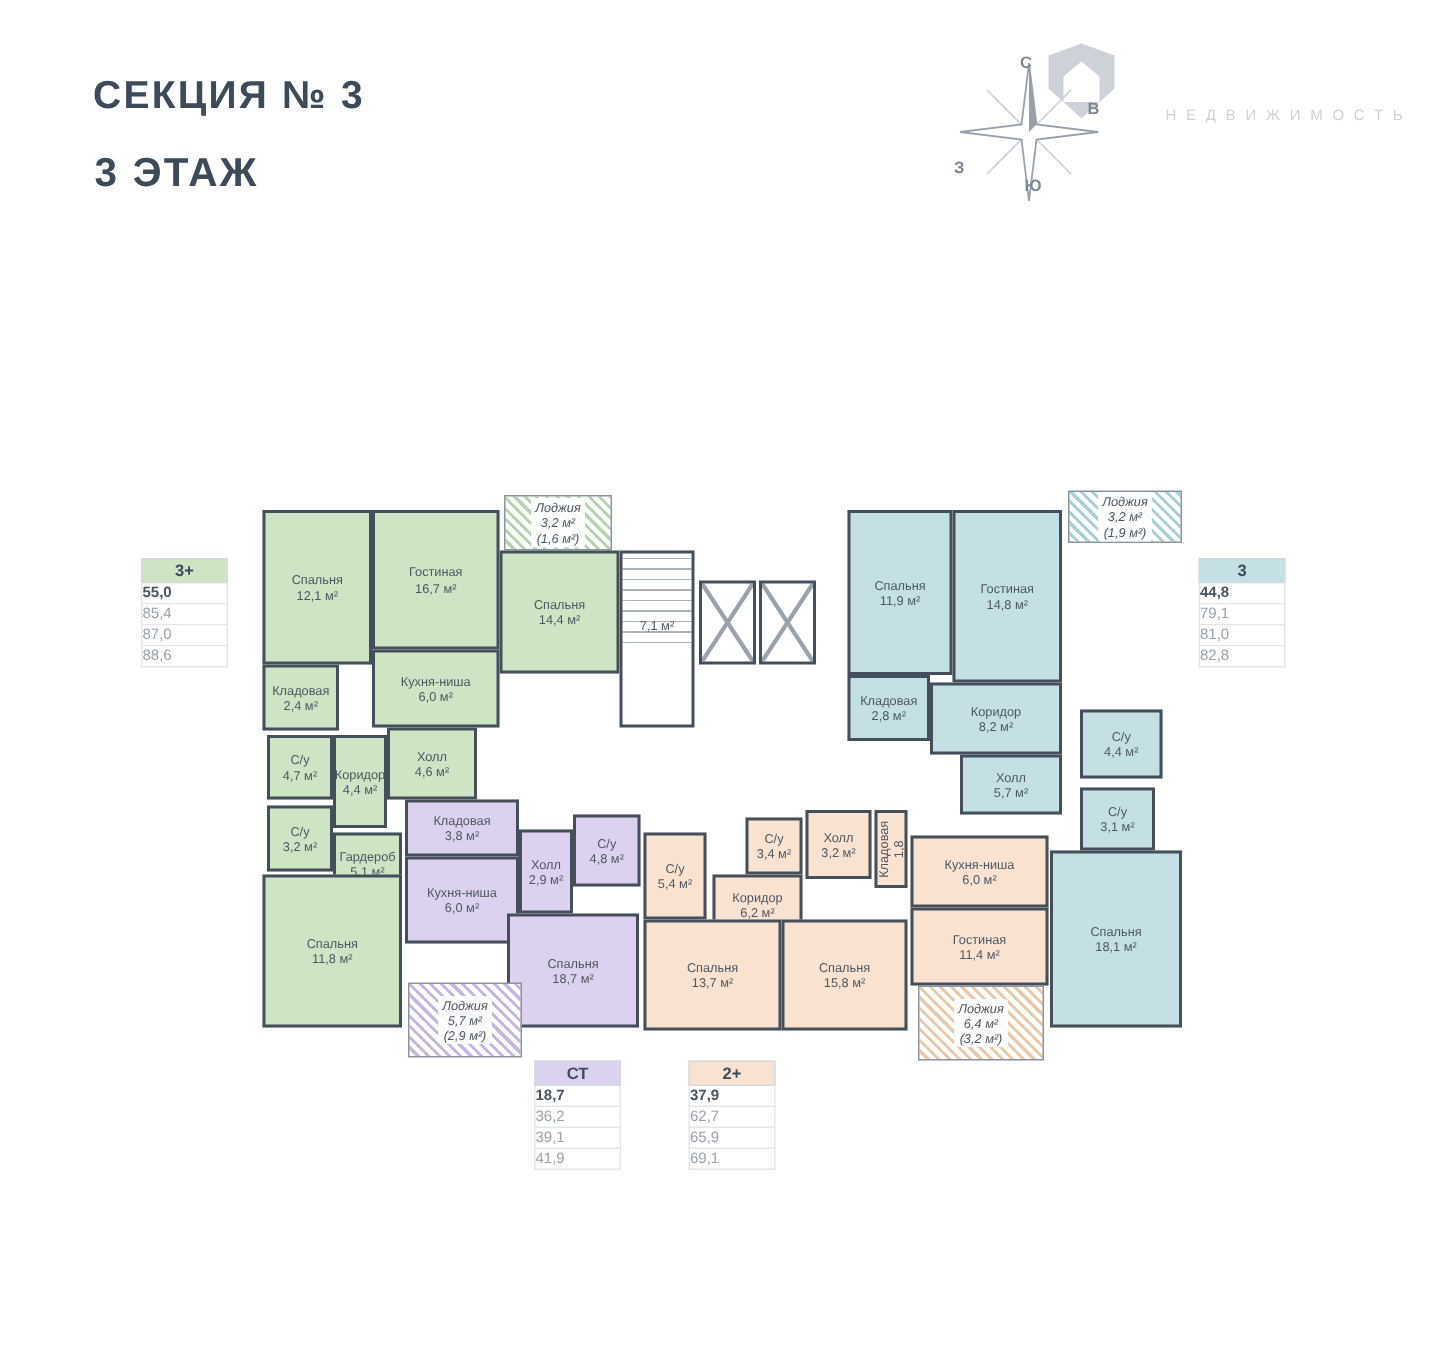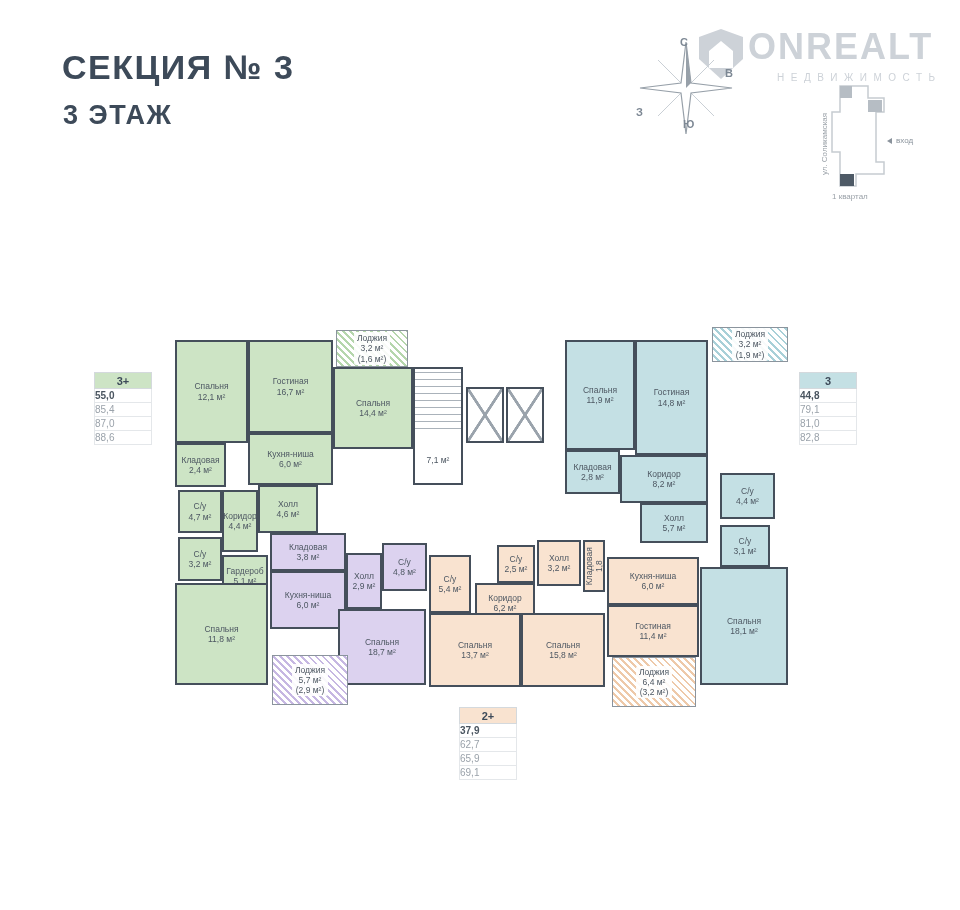--- a/index.html
+++ b/index.html
@@ -1,20 +1,20 @@
 <!DOCTYPE html>
 <html><head>
 <meta charset="utf-8">
 <style>
   html,body{margin:0;padding:0;background:#fff;}
   .canvas{position:relative;width:960px;height:910px;background:#ffffff;overflow:hidden;
           font-family:"Liberation Sans",sans-serif;}
 
   
-  .title{position:absolute;left:62px;top:48px;font-size:34px;font-weight:bold;
+  .title{position:absolute;left:62px;top:48px;font-size:26px;font-weight:bold;
          color:#3d4a59;letter-spacing:1.5px;}
   .subtitle{position:absolute;left:63px;top:100px;font-size:27px;font-weight:bold;
          color:#3d4a59;letter-spacing:1.5px;}
 
   
   .logo-icon{position:absolute;left:698px;top:28px;}
   .logo-text{position:absolute;left:748px;top:26px;font-size:36px;font-weight:bold;
          color:#cdd2d8;letter-spacing:2px;}
   .logo-tagline{position:absolute;left:777px;top:72px;font-size:10px;color:#cdd2d8;
          letter-spacing:6.5px;}
@@ -47,23 +47,23 @@
   .apt-peach{background:#f9e3d0;}
   .rlabel{display:flex;flex-direction:column;align-items:center;line-height:1.2;}
   .rname,.rarea{font-size:8.5px;color:#4d5762;white-space:nowrap;}
   .vertical .rlabel{transform:rotate(-90deg);}
 
   .kind-loggia{border:1.5px solid #8b949d;}
   .kind-loggia.apt-green{background:repeating-linear-gradient(45deg,#ffffff 0 3px,#b5d6ac 3px 5px);}
   .kind-loggia.apt-blue{background:repeating-linear-gradient(45deg,#ffffff 0 3px,#a8d0d8 3px 5px);}
   .kind-loggia.apt-purple{background:repeating-linear-gradient(45deg,#ffffff 0 3px,#c6b7e2 3px 5px);}
   .kind-loggia.apt-peach{background:repeating-linear-gradient(45deg,#ffffff 0 3px,#eec9a9 3px 5px);}
-  .kind-loggia .rlabel{background:rgba(255,255,255,.9);padding:1px 3px;border-radius:2px;}
-
-  .kind-stairs{background-color:#fff;flex-direction:column;justify-content:flex-end;padding-bottom:18px;
+  .kind-loggia .rlabel{background:rgba(255,255,255,.9);padding:1px 3px;border-radius:2px;font-style:italic;}
+
+  .kind-stairs{background-color:#fff;flex-direction:column;justify-content:center;padding-bottom:18px;
         background-image:repeating-linear-gradient(to bottom,#aab2ba 0 1px,transparent 1px 7px);
         background-size:100% 62px;background-repeat:no-repeat;background-position:0 3px;}
   .kind-elevator{background-color:#fff;
         background-image:linear-gradient(to top right,transparent 47%,#9aa3ac 48% 52%,transparent 53%),
                          linear-gradient(to bottom right,transparent 47%,#9aa3ac 48% 52%,transparent 53%);}
   .kind-corridor{border:none;background:none;}
 
   
   .legend{position:absolute;width:58px;}
   .legend-0{left:94px;top:372px;}
@@ -83,47 +83,34 @@
 
   <div class="title">СЕКЦИЯ № 3</div>
   <div class="subtitle">3 ЭТАЖ</div>
 
   <div class="logo-icon">
     <svg width="46" height="52" viewBox="0 0 46 52">
       <path d="M23,1 L45,9 L45,31 L23,51 L1,31 L1,9 Z" fill="#cdd2d8"></path>
       <path d="M23,13 L35,23 L35,40 L11,40 L11,23 Z" fill="#ffffff"></path>
     </svg>
   </div>
-  <div class="logo-text">ONREALT</div>
   <div class="logo-tagline">НЕДВИЖИМОСТЬ</div>
 
   <div class="compass">
     <svg width="115" height="102" viewBox="0 0 115 102">
       <path d="M30,24 L86,80 M86,24 L30,80" stroke="#c9cfd5" stroke-width="1" fill="none"></path>
       <path d="M58,6 L63,47 L104,52 L63,57 L58,98 L53,57 L12,52 L53,47 Z" fill="#ffffff" stroke="#97a0a9" stroke-width="1.2"></path>
       <path d="M58,6 L63,47 L58,52 Z" fill="#97a0a9"></path>
     </svg>
     <span class="dir dir-n">С</span>
     <span class="dir dir-e">В</span>
     <span class="dir dir-s">Ю</span>
     <span class="dir dir-w">З</span>
   </div>
 
-  <div class="siteplan">
-    <svg width="145" height="130" viewBox="0 0 145 130">
-      <path d="M32,6 h28 v12 h16 v14 h-8 v50 h8 v12 h-28 v12 h-16 v-34 h-8 v-40 h8 z" stroke="#c6ccd1" stroke-width="1.5" fill="none"></path>
-      <rect x="32" y="6" width="12" height="12" fill="#b6bdc4"></rect>
-      <rect x="60" y="20" width="14" height="12" fill="#b6bdc4"></rect>
-      <rect x="32" y="94" width="14" height="12" fill="#4e5a66"></rect>
-    </svg>
-    <div class="street-label">ул. Соликамская</div>
-    <span class="entrance-arrow"></span>
-    <span class="entrance-label">вход</span>
-    <span class="district-label">1 квартал</span>
-  </div>
 
   <div class="plan">
       <div class="room apt-green kind-room" style="left: 5px; top: 15px; width: 73px; height: 103px;">
         <div class="rlabel">
           <div class="rname">Спальня</div>
           <div class="rarea">12,1 м²</div>
         </div>
       </div>
       <div class="room apt-green kind-room" style="left: 78px; top: 15px; width: 85px; height: 93px;">
         <div class="rlabel">
@@ -293,21 +280,21 @@
       </div>
       <div class="room apt-peach kind-room" style="left: 259px; top: 230px; width: 42px; height: 58px;">
         <div class="rlabel">
           <div class="rname">С/у</div>
           <div class="rarea">5,4 м²</div>
         </div>
       </div>
       <div class="room apt-peach kind-room" style="left: 327px; top: 220px; width: 38px; height: 38px;">
         <div class="rlabel">
           <div class="rname">С/у</div>
-          <div class="rarea">2,5 м²</div>
+          <div class="rarea">3,4 м²</div>
         </div>
       </div>
       <div class="room apt-peach kind-room" style="left: 305px; top: 258px; width: 60px; height: 40px;">
         <div class="rlabel">
           <div class="rname">Коридор</div>
           <div class="rarea">6,2 м²</div>
         </div>
       </div>
       <div class="room apt-peach kind-room" style="left: 367px; top: 215px; width: 44px; height: 46px;">
         <div class="rlabel">
@@ -361,20 +348,27 @@
       <div class="lg-val">87,0</div>
       <div class="lg-val">88,6</div>
     </div>
   <div class="legend legend-1">
       <div class="lg-head" style="background: rgb(196, 224, 228);">3</div>
       <div class="lg-val strong">44,8</div>
       <div class="lg-val">79,1</div>
       <div class="lg-val">81,0</div>
       <div class="lg-val">82,8</div>
     </div>
+  <div class="legend legend-2">
+      <div class="lg-head" style="background: rgb(220, 210, 239);">СТ</div>
+      <div class="lg-val strong">18,7</div>
+      <div class="lg-val">36,2</div>
+      <div class="lg-val">39,1</div>
+      <div class="lg-val">41,9</div>
+    </div>
   <div class="legend legend-3">
       <div class="lg-head" style="background: rgb(249, 227, 208);">2+</div>
       <div class="lg-val strong">37,9</div>
       <div class="lg-val">62,7</div>
       <div class="lg-val">65,9</div>
       <div class="lg-val">69,1</div>
     </div>
 
 </div>
 

